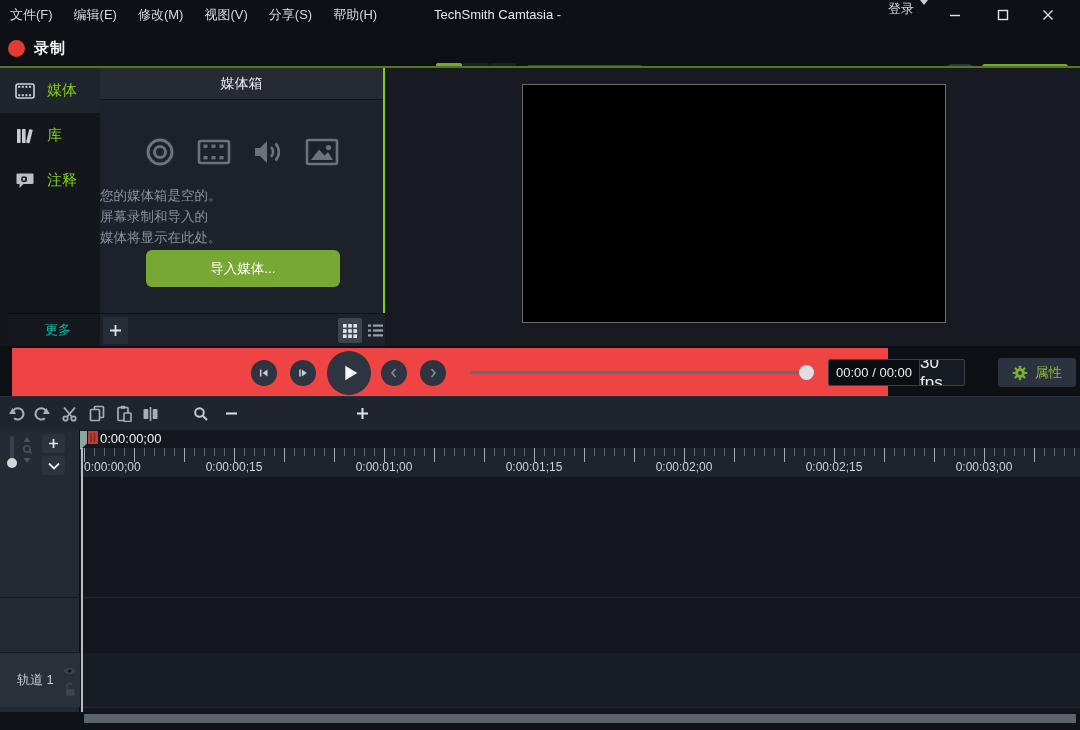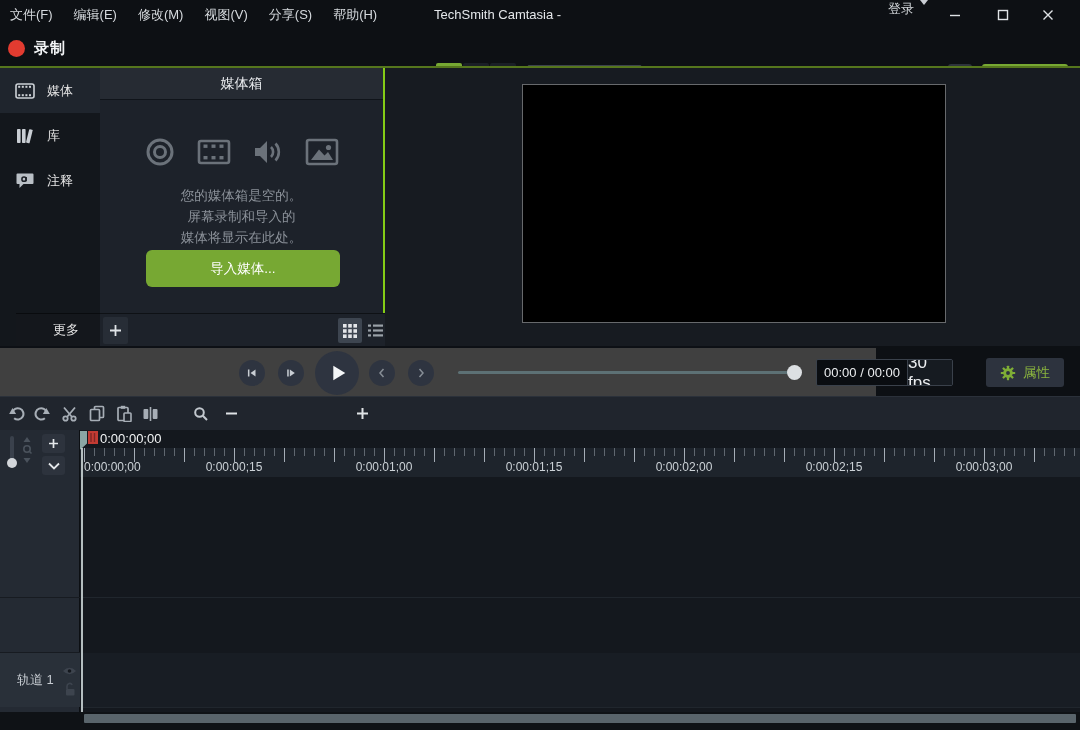--- a/index.html
+++ b/index.html
@@ -26,39 +26,39 @@
   .tool-btn.sel { background:#77a833; }
   .zoom-dd { position:absolute; left:527px; top:35px; width:115px; height:25px; background:#262c34; border:1px solid #3b424c; border-radius:2px; display:flex; align-items:center; font-size:13px; color:#e4e7ea; padding:0 9px; }
   .zoom-dd .caret-down { margin-left:auto; }
   .dl-btn { position:absolute; left:948px; top:34px; width:24px; height:25px; background:#2d333c; border-radius:3px; display:flex; align-items:center; justify-content:center; }
   .share-btn { position:absolute; left:982px; top:34px; width:86px; height:26px; background:#77a833; border-radius:3px; display:flex; align-items:center; justify-content:center; gap:7px; color:#fff; font-size:14px; font-weight:bold; }
   .accent-line { position:absolute; left:0; top:66px; width:1080px; height:2px; background:#55761d; }
 
   
   .main { position:absolute; left:0; top:68px; width:1080px; height:278px; }
   .sidebar { position:absolute; left:0; top:0; width:100px; height:278px; background:#13171c; }
-  .side-item { position:relative; height:45px; display:flex; align-items:center; gap:12px; padding-left:15px; font-size:13px; color:#e5e5e5; }
+  .side-item { position:relative; height:45px; display:flex; align-items:center; gap:12px; padding-left:15px; font-size:15px; color:#84cc16; }
   .side-item.sel { background:#1f252d; }
-  .side-more { position:absolute; left:16px; bottom:0; width:100px; height:33px; background:#14171c; border-top:1px solid #090b0e; display:flex; align-items:center; justify-content:center; font-size:13px; color:#e5e5e5; }
+  .side-more { position:absolute; left:8px; bottom:0; width:100px; height:33px; background:#14171c; border-top:1px solid #090b0e; display:flex; align-items:center; justify-content:center; font-size:13px; color:#14b8a6; }
 
   .media-panel { position:absolute; left:100px; top:0; width:285px; height:278px; background:#1d222a; border-right:2px solid #84cc16; }
   .mp-header { height:32px; background:#262b33; border-bottom:1px solid #10141a; display:flex; align-items:center; justify-content:center; font-size:14px; color:#eceef1; }
   .mp-icons { margin-top:36px; display:flex; justify-content:center; align-items:center; gap:21px; }
-  .mp-empty { margin-top:17px; text-align:center; font-size:13.5px; line-height:21px; color:#8b9199; }
+  .mp-empty { margin-top:17px; text-align:left; font-size:13.5px; line-height:21px; color:#8b9199; }
   .import-btn { position:absolute; left:46px; top:182px; width:194px; height:37px; background:#77a833; border-radius:6px; display:flex; align-items:center; justify-content:center; color:#fff; font-size:13.5px; }
   .mp-bottom { position:absolute; left:0; bottom:0; width:285px; height:33px; background:#1d222a; border-top:1px solid #0e1115; }
   .mp-plus { position:absolute; left:3px; top:3px; width:25px; height:27px; background:#272d36; border-radius:2px; display:flex; align-items:center; justify-content:center; }
   .view-btn { position:absolute; top:4px; width:24px; height:25px; display:flex; align-items:center; justify-content:center; border-radius:2px; }
   .view-btn.sel { background:#3d4550; }
 
   .canvas-area { position:absolute; left:385px; top:0; width:695px; height:278px; background:#171b21; }
   .canvas { position:absolute; left:137px; top:16px; width:424px; height:239px; background:#000; border:1px solid #67696c; }
 
   
-  .playback { position:absolute; left:0; top:346px; width:876px; height:50px; background:#404040; border-top:2px solid #0d1015; }
+  .playback { position:absolute; left:12px; top:346px; width:876px; height:50px; background:#ef4444; border-top:2px solid #0d1015; }
   .pb-btn { position:absolute; border-radius:50%; background:#2e3440; display:flex; align-items:center; justify-content:center; }
   .pb-slider-track { position:absolute; left:458px; top:369px; width:340px; height:3px; background:#5d7175; border-radius:2px; }
   .pb-knob { position:absolute; left:787px; top:363px; width:15px; height:15px; border-radius:50%; background:#dcdfe2; }
   .time-box { position:absolute; left:816px; top:357px; height:27px; display:flex; border:1px solid #3a414b; border-radius:2px; overflow:hidden; }
   .time-cur { width:90px; background:#0a0d11; display:flex; align-items:center; justify-content:center; font-size:13px; color:#eceef0; }
   .time-fps { width:45px; background:#161b21; border-left:1px solid #3a414b; display:flex; align-items:center; justify-content:center; font-size:17px; color:#eceef0; }
   .props-btn { position:absolute; left:986px; top:356px; width:78px; height:29px; background:#2d333e; border-radius:3px; display:flex; align-items:center; justify-content:center; gap:7px; font-size:13.5px; color:#8ab43e; }
 
   
   .tl-toolbar { position:absolute; left:0; top:396px; width:1080px; height:34px; background:#20252d; border-top:1px solid #2b313a; }

